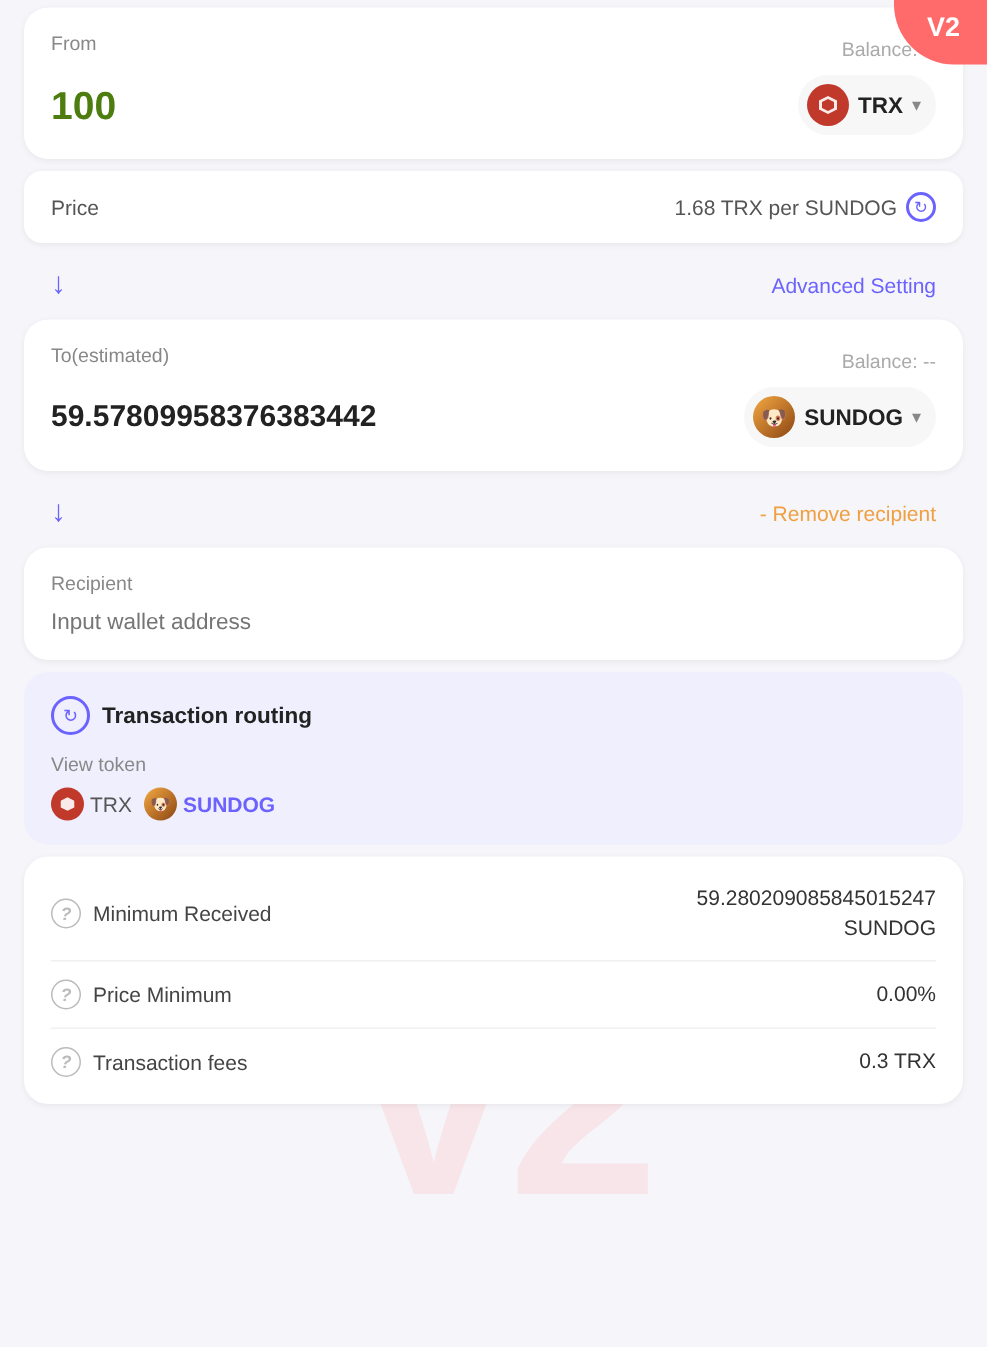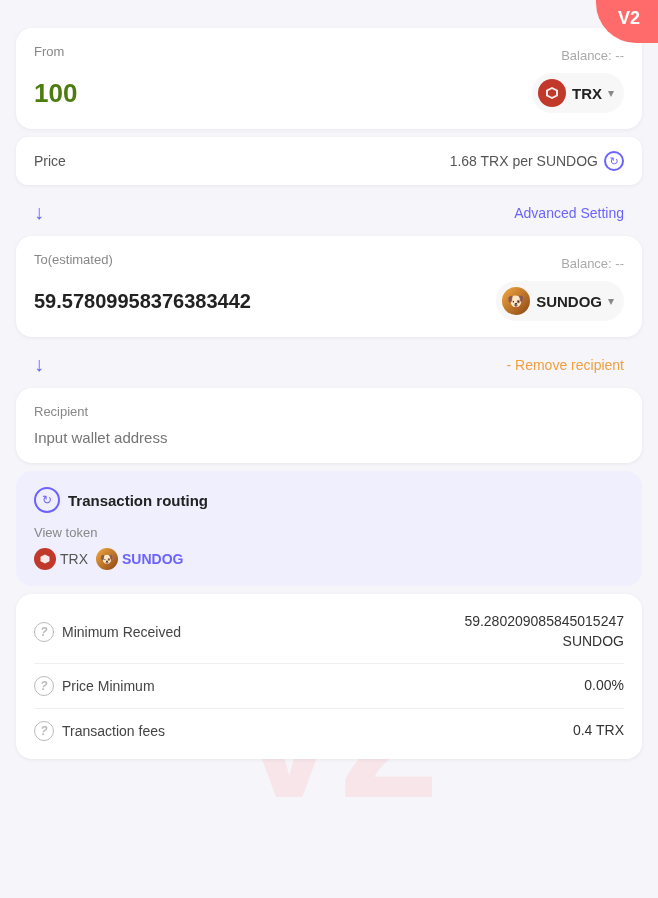--- a/index.html
+++ b/index.html
@@ -33,21 +33,21 @@
       font-size: 180px;
       font-weight: 900;
       color: rgba(255, 200, 200, 0.35);
       z-index: 0;
       pointer-events: none;
       user-select: none;
       letter-spacing: -10px;
     }
 
     .container {
-      padding: 28px 16px;
+      padding: 5px 16px;
       display: flex;
       flex-direction: column;
       gap: 0;
       position: relative;
       z-index: 1;
     }
 
     .card {
       background: white;
       border-radius: 16px;
@@ -475,18 +475,18 @@
         <span class="info-label">Price Minimum</span>
       </div>
       <div class="info-value">0.00%</div>
     </div>
 
     <div class="info-row">
       <div class="info-left">
         <div class="info-question">?</div>
         <span class="info-label">Transaction fees</span>
       </div>
-      <div class="info-value">0.4 TRX</div>
+      <div class="info-value">0.3 TRX</div>
     </div>
 
   </div>
 
 </div>
 
 </body></html>

